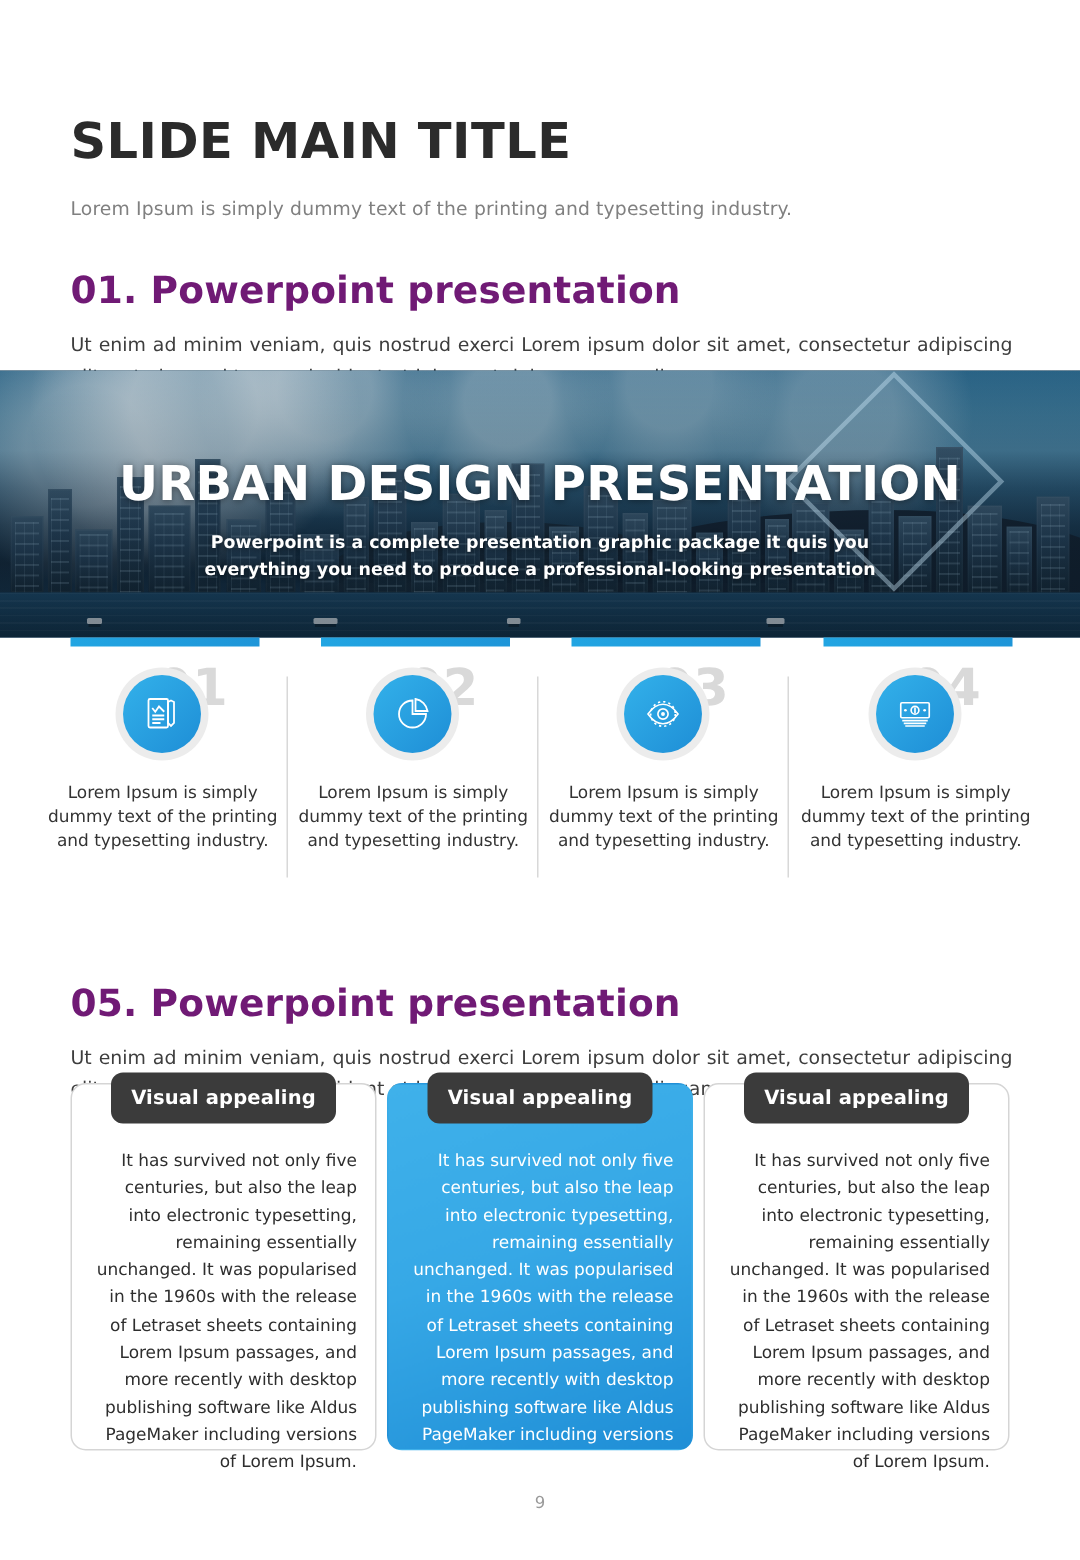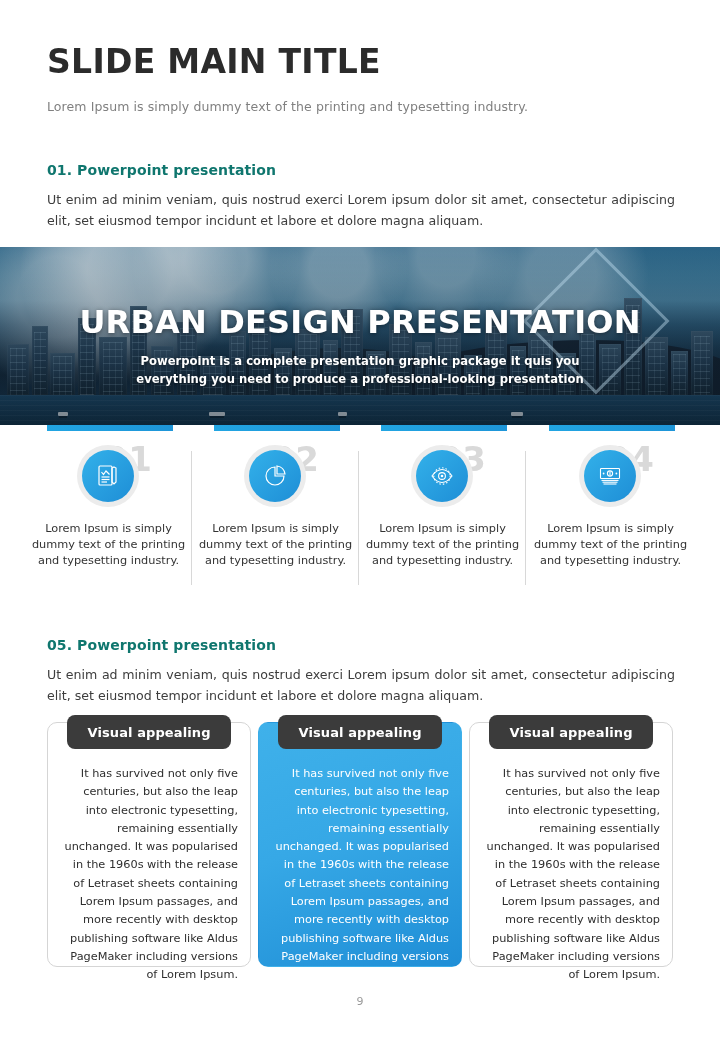--- a/index.html
+++ b/index.html
@@ -22,40 +22,42 @@
   
   .title-block { position: absolute; left: 47px; top: 44px; width: 640px; }
 
   .slide-title {
     font-size: 33px;
     font-weight: 700;
     color: #2b2b2b;
     letter-spacing: 0.3px;
     line-height: 1.1;
     white-space: nowrap;
+    margin-top: 32px;
   }
 
   .slide-subtitle {
     margin-top: 19px;
     font-size: 12.5px;
     color: #808080;
     letter-spacing: 0.1px;
   }
 
   
   .section { position: absolute; left: 47px; width: 628px; }
   .section-1 { top: 162px; }
   .section-2 { top: 637px; }
 
   .section-heading {
-    font-size: 14px;
+    font-size: 25px;
     font-weight: 700;
-    color: #0f766e;
+    color: #701a75;
     letter-spacing: 0.1px;
     line-height: 1.2;
+    margin-top: 17px;
   }
 
   .section-body {
     margin-top: 11px;
     font-size: 12.6px;
     color: #3d3d3d;
     line-height: 1.65;
     text-align: justify;
   }
 
@@ -259,21 +261,21 @@
   .card.accent {
     background: linear-gradient(160deg, #3fb1ea 0%, #36a8e6 45%, #1f8ed6 100%);
     border-color: transparent;
   }
 
   .card-tab {
     position: absolute;
     left: 50%;
     top: -8px;
     transform: translateX(-50%);
-    width: 164px;
+    width: 150px;
     height: 34px;
     border-radius: 8px;
     background: #3b3b3b;
     color: #ffffff;
     font-size: 13px;
     font-weight: 700;
     display: flex;
     align-items: center;
     justify-content: center;
     letter-spacing: 0.1px;

